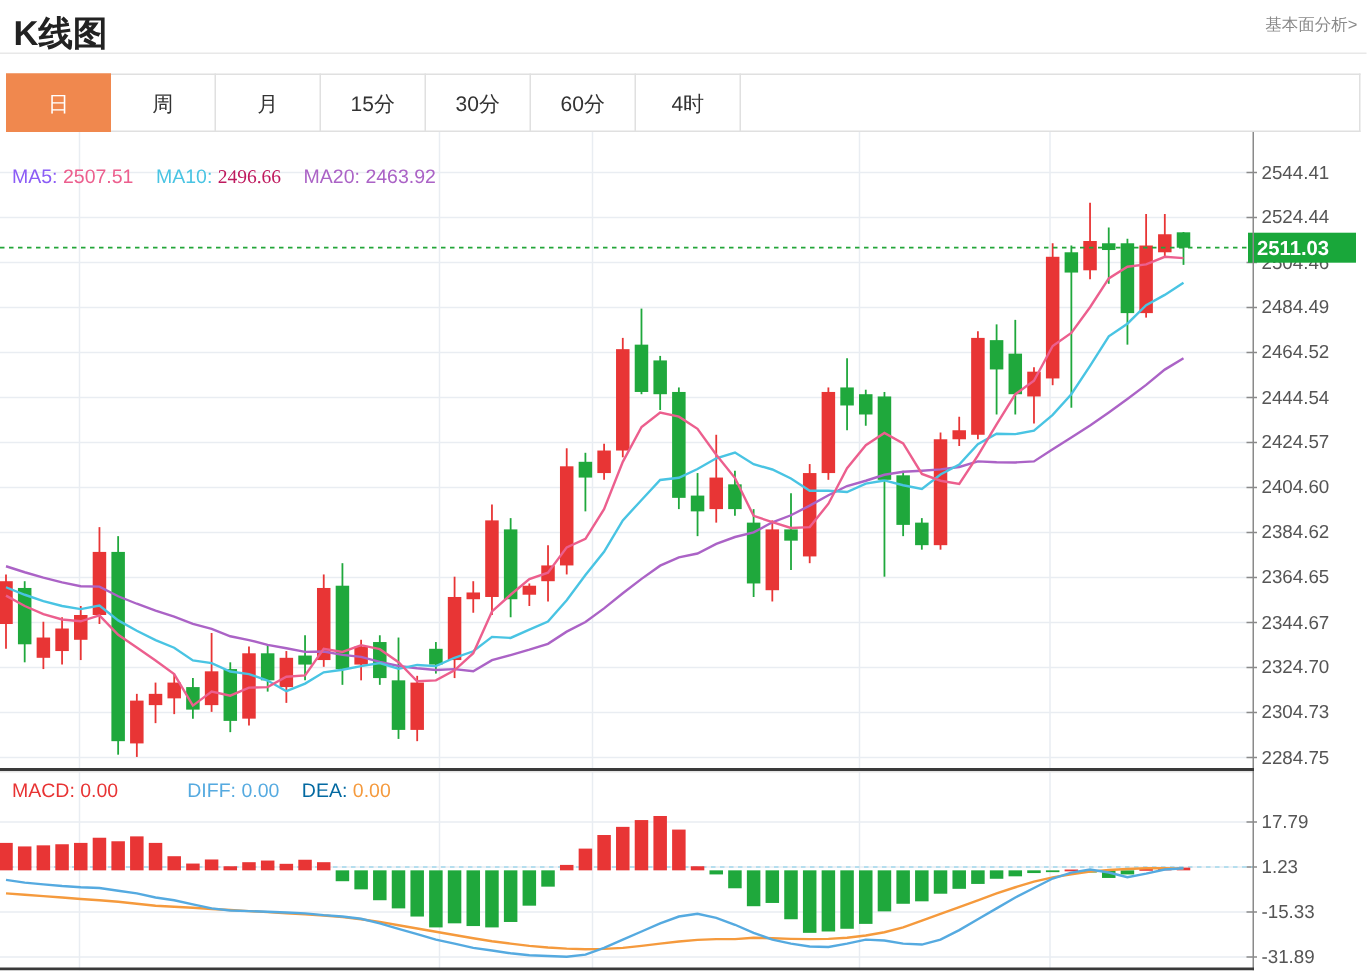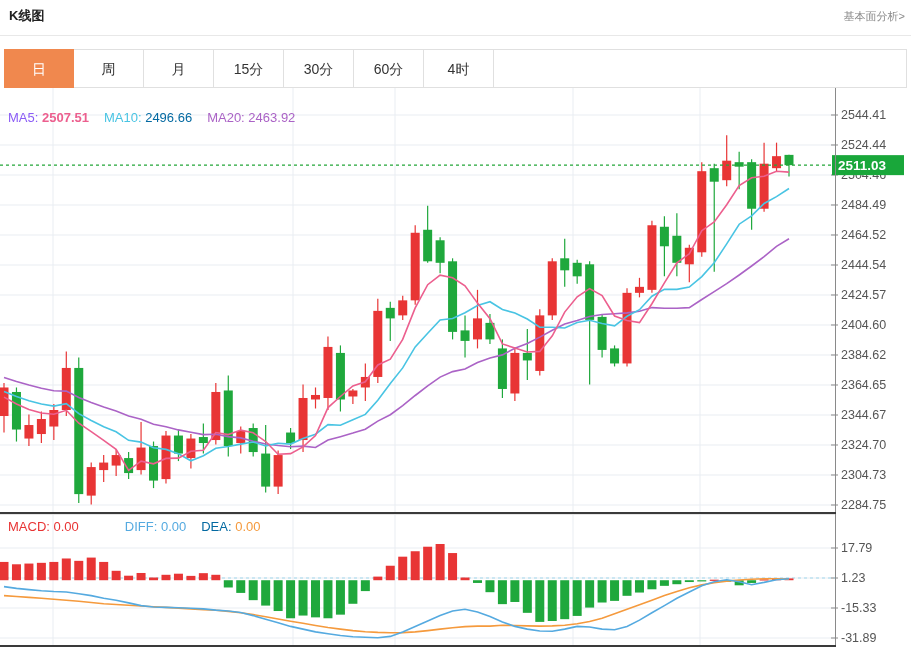--- a/index.html
+++ b/index.html
@@ -1,21 +1,21 @@
 <!DOCTYPE html>
 <html><head>
 <meta charset="utf-8">
 <title>K线图</title>
 <style>
   html,body{margin:0;padding:0;background:#fff;}
   body{font-family:"Liberation Sans","DejaVu Sans",sans-serif;width:911px;height:647px;overflow:hidden;}
   #app{position:relative;width:911px;height:647px;background:#fff;}
   
   #header{position:absolute;top:0;left:0;width:100%;height:36px;border-bottom:1px solid #e8e8e8;box-sizing:border-box;}
-  #page-title{position:absolute;left:9px;top:7px;font-size:13px;font-weight:bold;color:#222;}
+  #page-title{position:absolute;left:9px;top:7px;font-size:23px;font-weight:bold;color:#222;}
   #fundamental-link{position:absolute;right:6px;top:9px;font-size:11px;color:#8a8a8a;text-decoration:none;cursor:pointer;}
   
   #tabbar{position:absolute;top:49px;left:4px;right:4px;display:flex;height:39px;box-sizing:border-box;}
   .tab{width:70px;height:39px;line-height:39px;text-align:center;font-size:14px;color:#333;background:#fff;
        border:1px solid #e0e0e0;border-left:none;box-sizing:border-box;cursor:pointer;}
   .tab:first-child{border-left:1px solid #e0e0e0;}
   .tab.active{background:#f0884e;border-color:#f0884e;color:#fff;}
   .tab-filler{flex:1;border-top:1px solid #e0e0e0;border-bottom:1px solid #e0e0e0;border-right:1px solid #e0e0e0;box-sizing:border-box;}
   
   .legend-row{position:absolute;left:8px;z-index:6;display:flex;font-size:13px;white-space:nowrap;}
@@ -43,22 +43,22 @@
       <div class="tab">周</div>
       <div class="tab">月</div>
       <div class="tab">15分</div>
       <div class="tab">30分</div>
       <div class="tab">60分</div>
       <div class="tab">4时</div>
       <div class="tab-filler"></div>
     </div>
 
   <div id="ma-row" class="legend-row">
-      <span class="legend-item"><span style="color: #8b5cf6;">MA5: </span><span style="color: rgb(236, 95, 142); font-weight: bold;">2507.51</span></span>
-      <span class="legend-item"><span style="color: rgb(73, 196, 227);">MA10: </span><span style="color: #0369a1;">2496.66</span></span>
+      <span class="legend-item"><span style="color: #8b5cf6;">MA5: </span><span style="color: rgb(236, 95, 142);">2507.51</span></span>
+      <span class="legend-item"><span style="color: rgb(73, 196, 227);">MA10: </span><span style="color: #be185d; font-family: Liberation Serif, serif;">2496.66</span></span>
       <span class="legend-item"><span style="color: rgb(171, 99, 198);">MA20: </span><span style="color: rgb(171, 99, 198);">2463.92</span></span>
     </div>
   <div id="macd-row" class="legend-row">
       <span class="legend-item"><span style="color: rgb(232, 51, 51);">MACD: </span><span style="color: rgb(232, 51, 51);">0.00</span></span>
       <span class="legend-item"><span style="color: rgb(85, 170, 224); margin-left: 31px;">DIFF: </span><span style="color: rgb(85, 170, 224);">0.00</span></span>
       <span class="legend-item"><span style="color: #0369a1;">DEA: </span><span style="color: rgb(245, 154, 61);">0.00</span></span>
     </div>
 
   <svg id="main-svg" width="911" height="426">
       <g>

